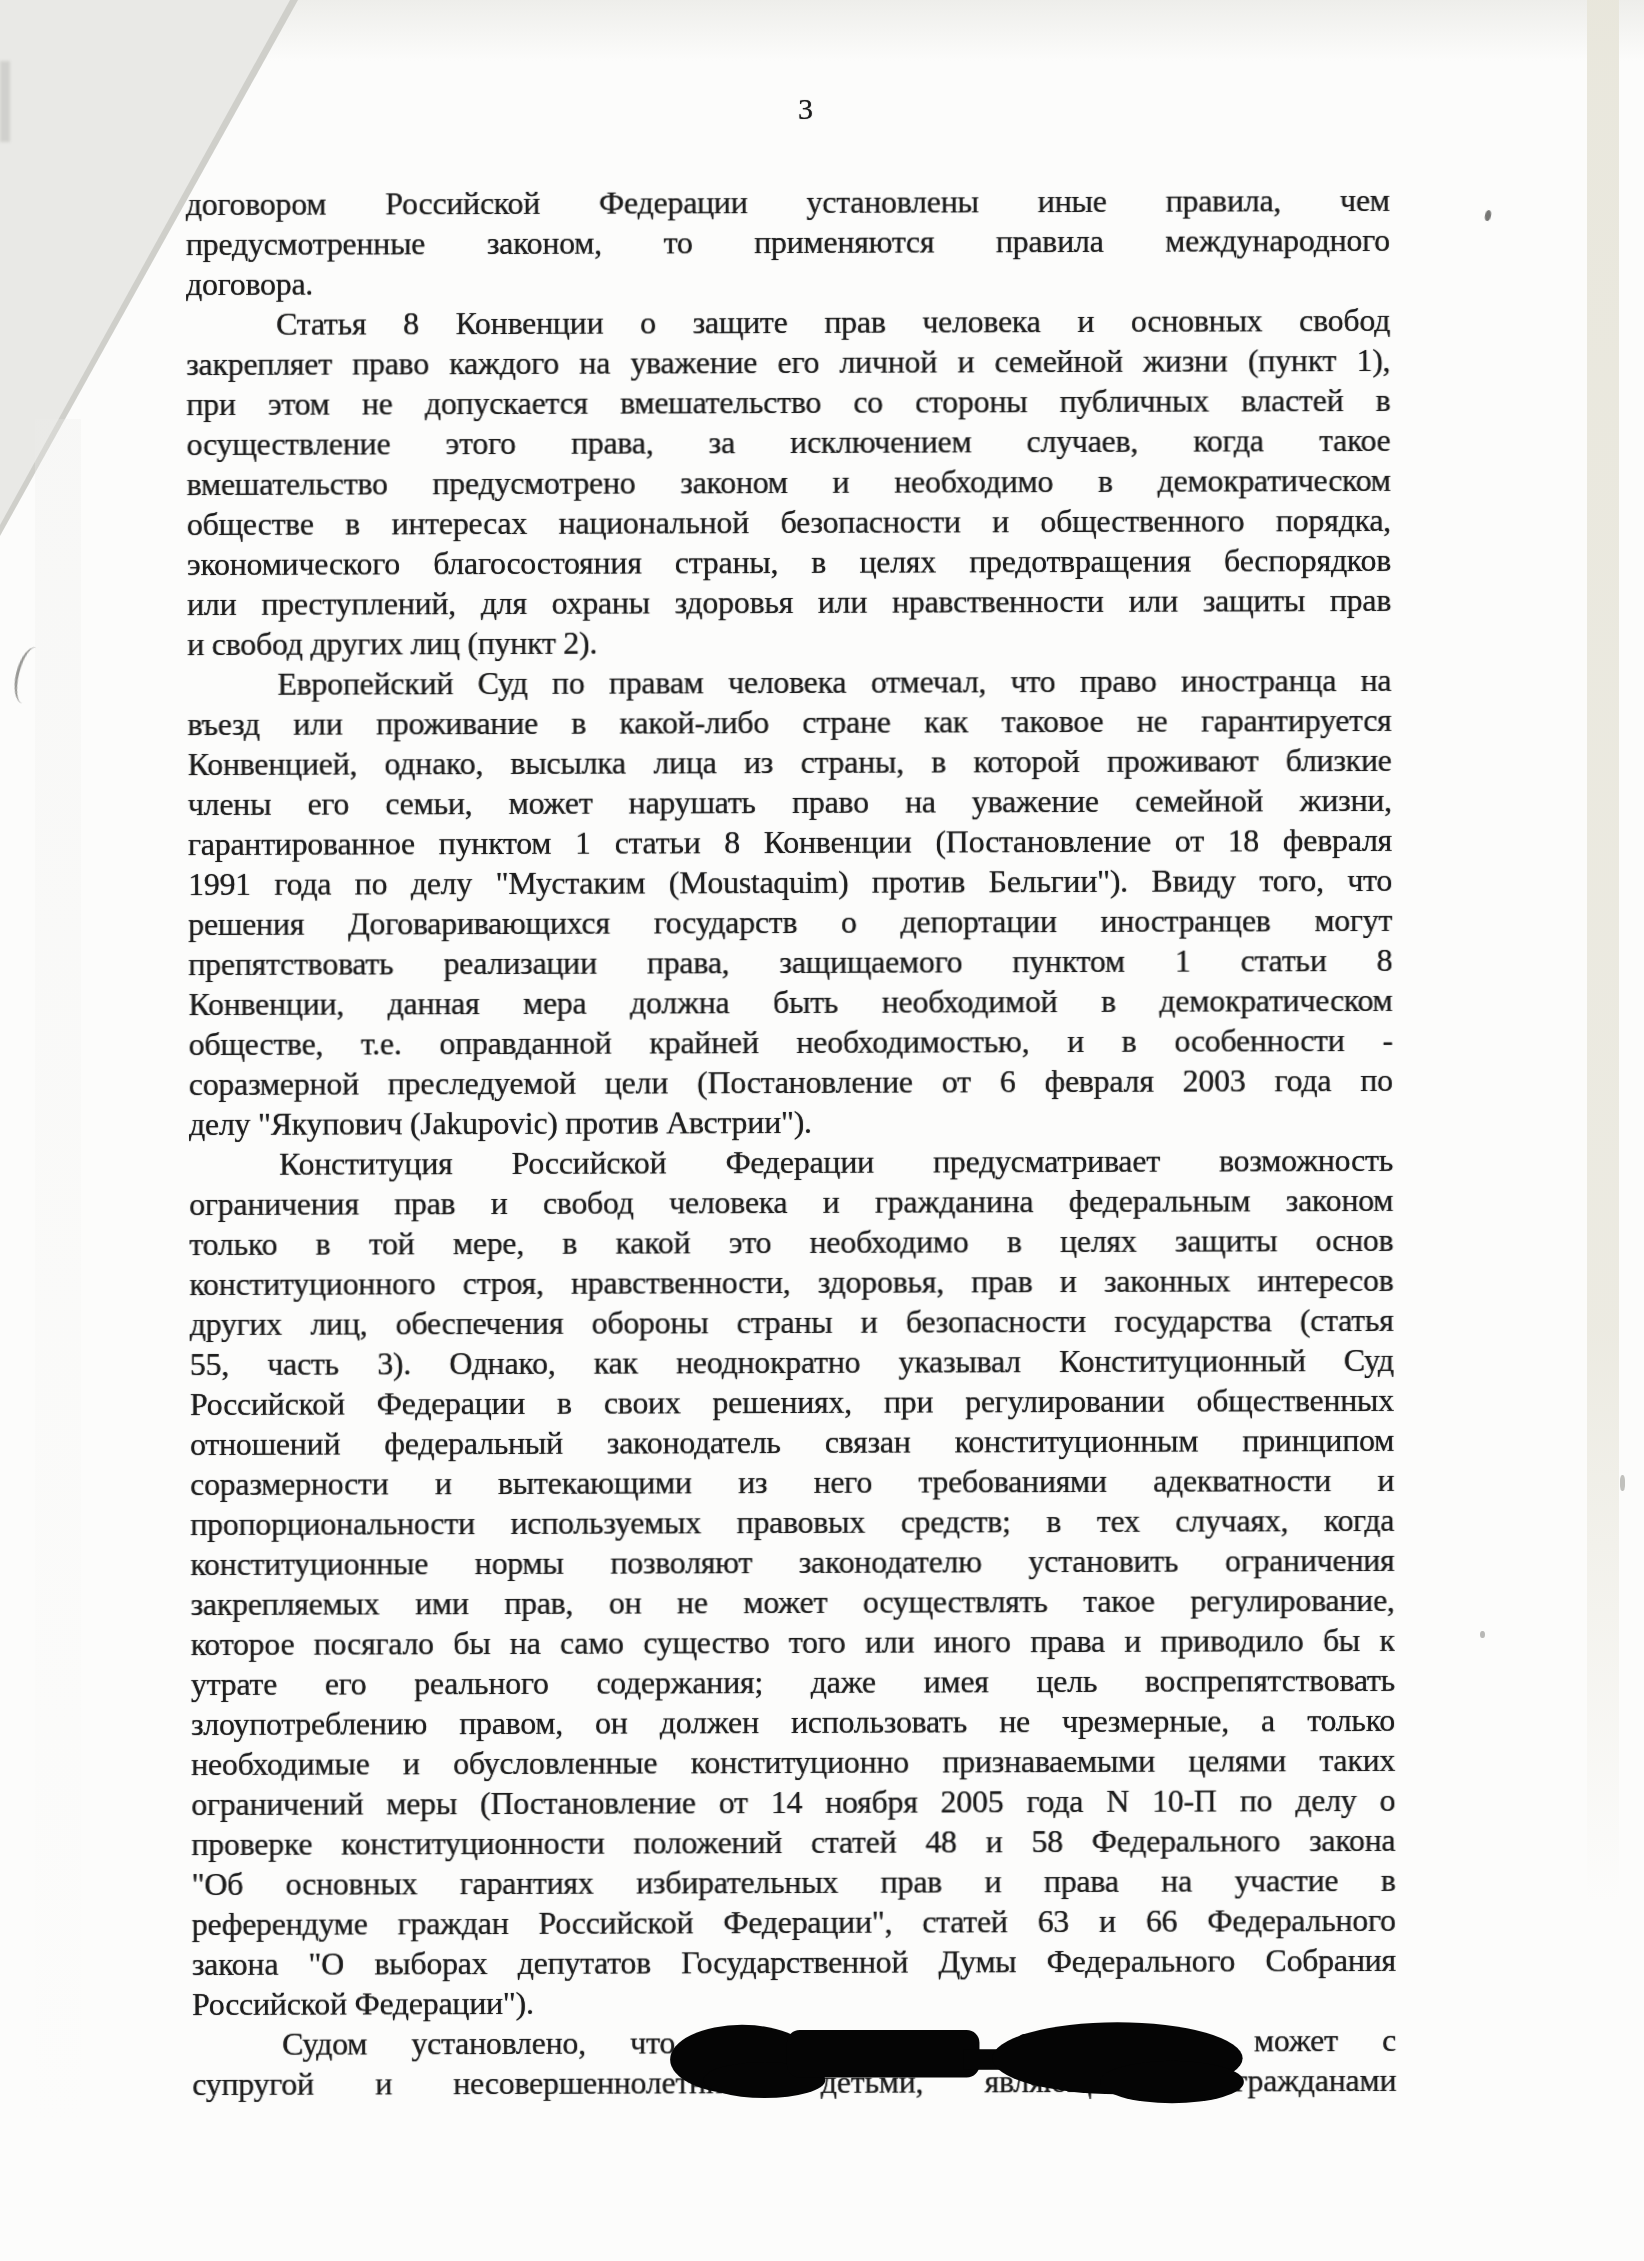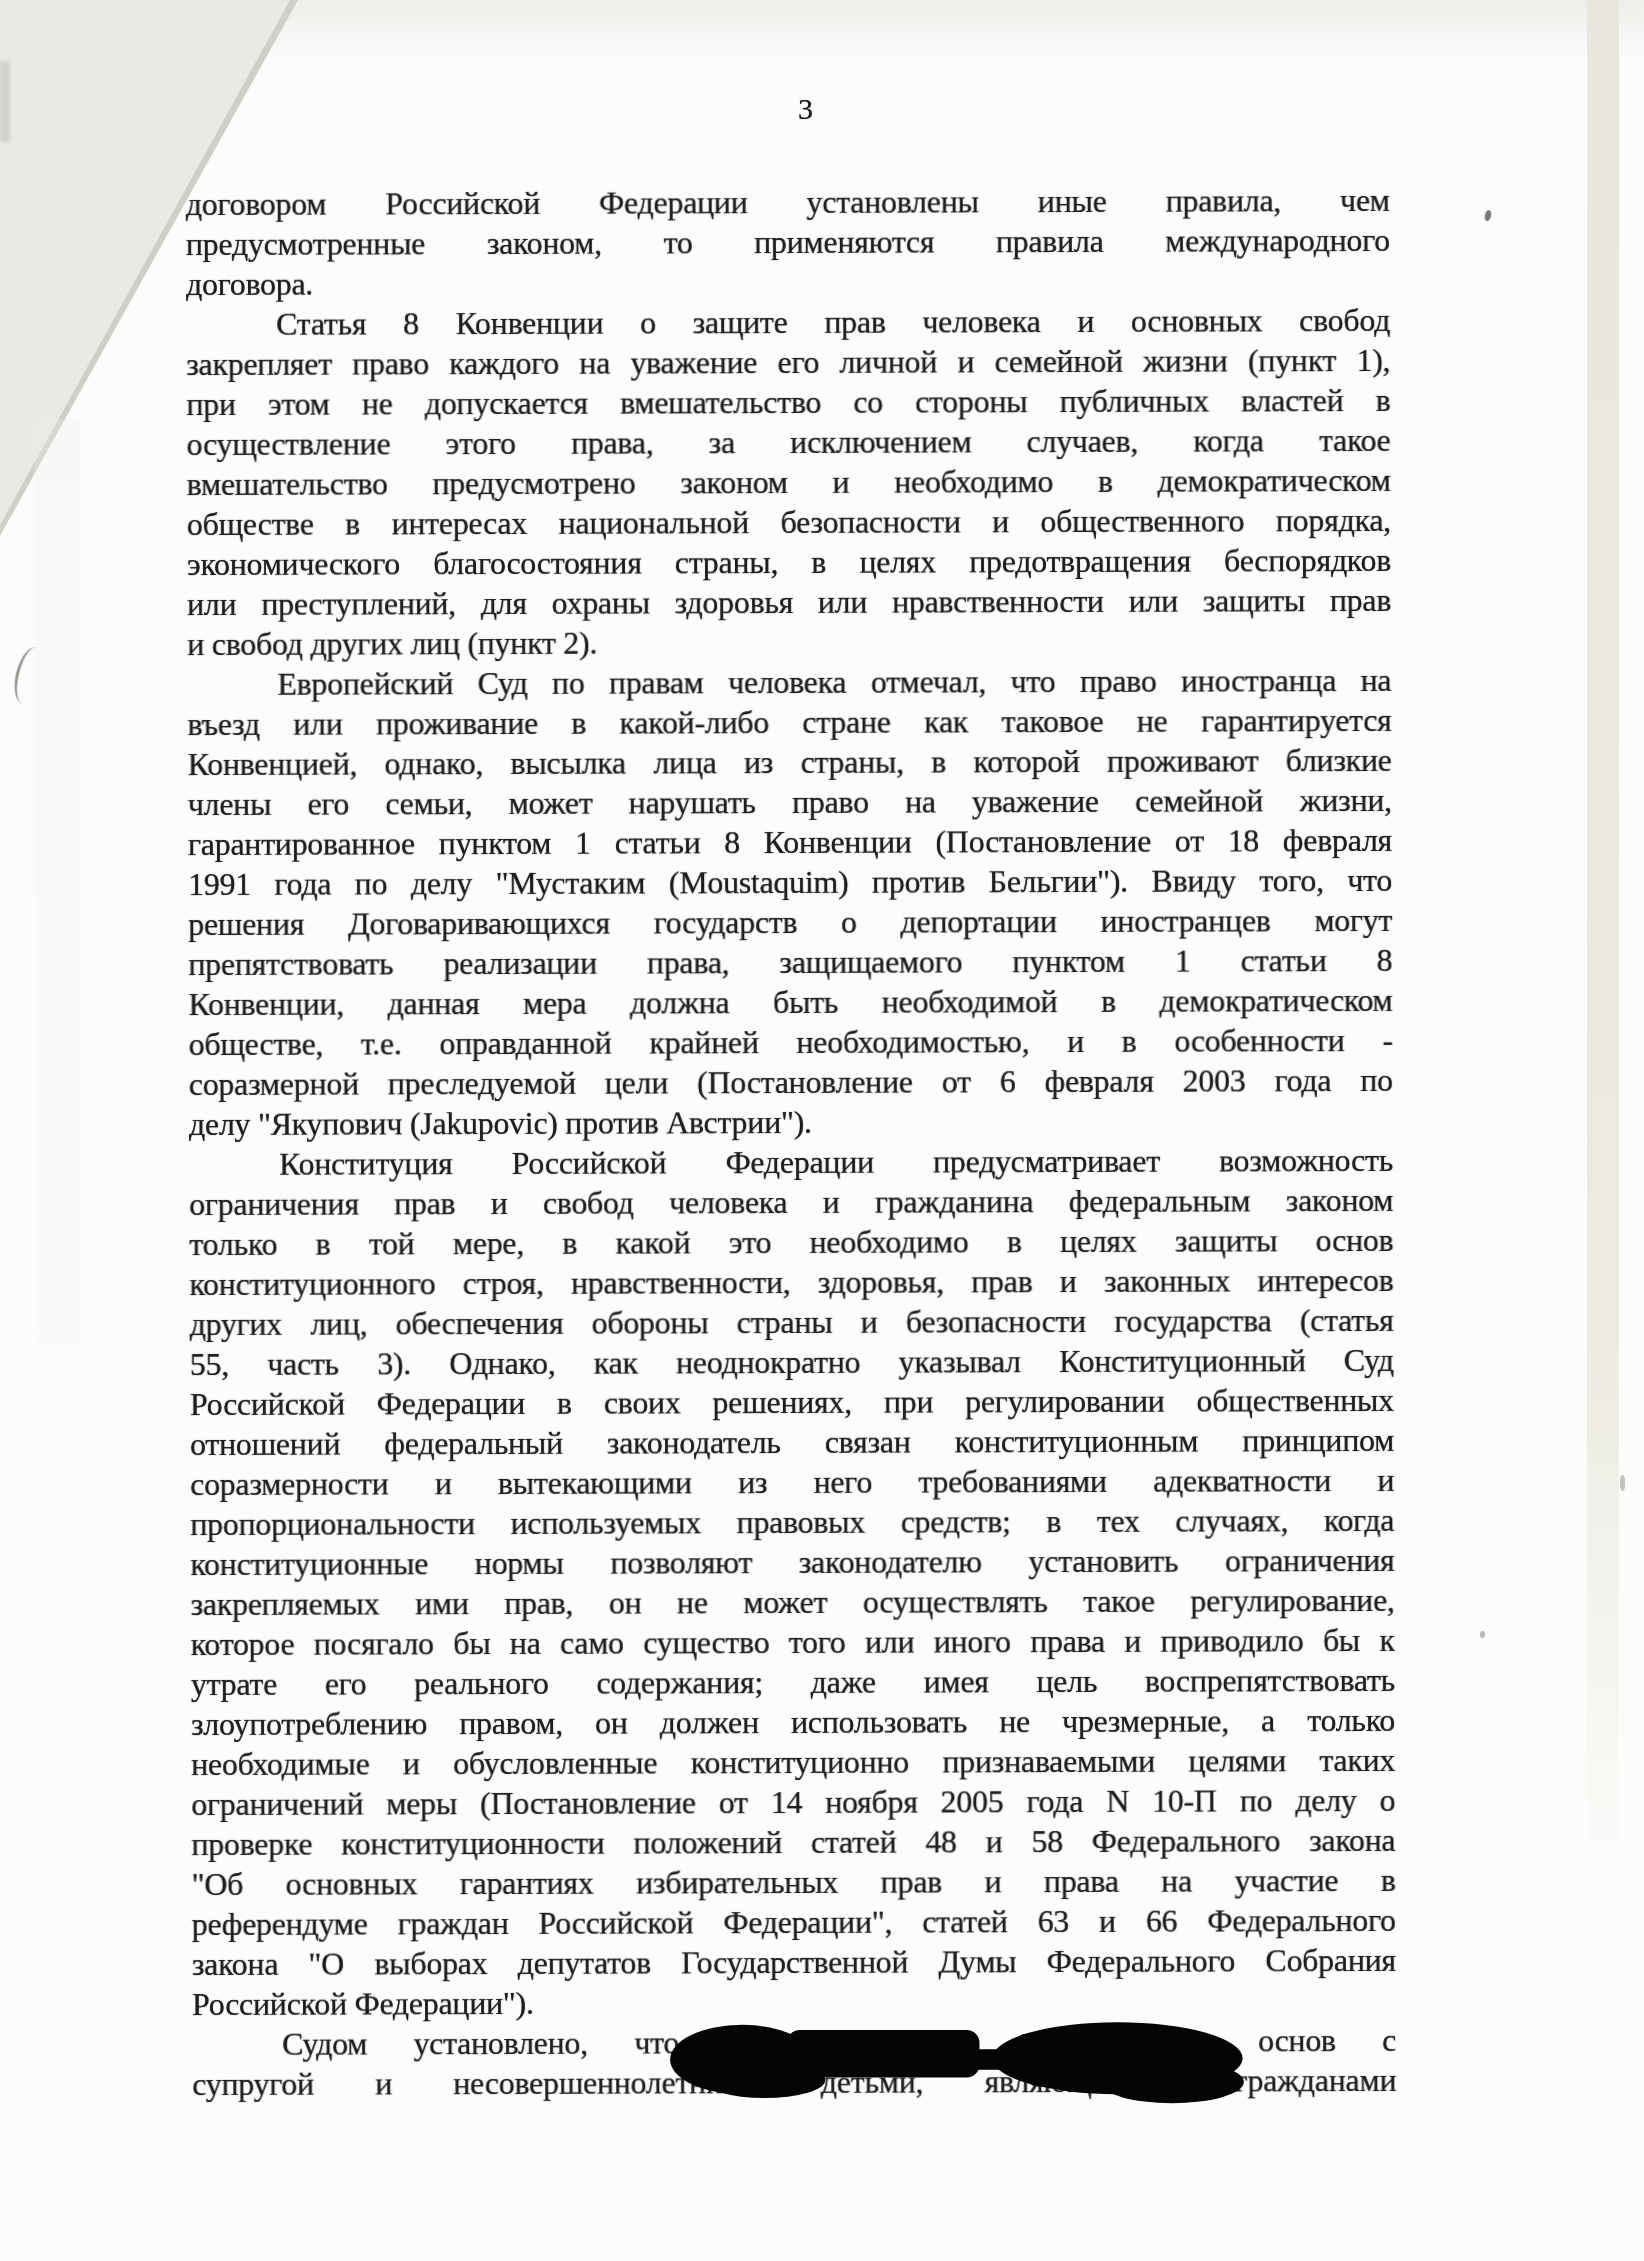--- a/index.html
+++ b/index.html
@@ -106,21 +106,21 @@
     <div class="line">которое посягало бы на само существо того или иного права и приводило бы к</div>
     <div class="line">утрате его реального содержания; даже имея цель воспрепятствовать</div>
     <div class="line">злоупотреблению правом, он должен использовать не чрезмерные, а только</div>
     <div class="line">необходимые и обусловленные конституционно признаваемыми целями таких</div>
     <div class="line">ограничений меры (Постановление от 14 ноября 2005 года N 10-П по делу о</div>
     <div class="line">проверке конституционности положений статей 48 и 58 Федерального закона</div>
     <div class="line">"Об основных гарантиях избирательных прав и права на участие в</div>
     <div class="line">референдуме граждан Российской Федерации", статей 63 и 66 Федерального</div>
     <div class="line">закона "О выборах депутатов Государственной Думы Федерального Собрания</div>
     <div class="line last">Российской Федерации").</div>
-    <div class="line indent"><span>Судом установлено, что</span><span class="redact-gap"></span><span>основ с</span></div>
+    <div class="line indent"><span>Судом установлено, что</span><span class="redact-gap"></span><span>может с</span></div>
     <div class="line">супругой и несовершеннолетними детьми, являющимися гражданами</div>
   </div>
 
 <svg class="redaction" viewBox="0 0 900 134" xmlns="http://www.w3.org/2000/svg">
   <g fill="#050505">
     <ellipse cx="115" cy="60" rx="112" ry="54"></ellipse>
     <ellipse cx="150" cy="92" rx="95" ry="28"></ellipse>
     <rect x="185" y="14" width="300" height="74" rx="20"></rect>
     <rect x="460" y="44" width="85" height="32"></rect>
     <rect x="540" y="20" width="120" height="62" rx="18"></rect>

